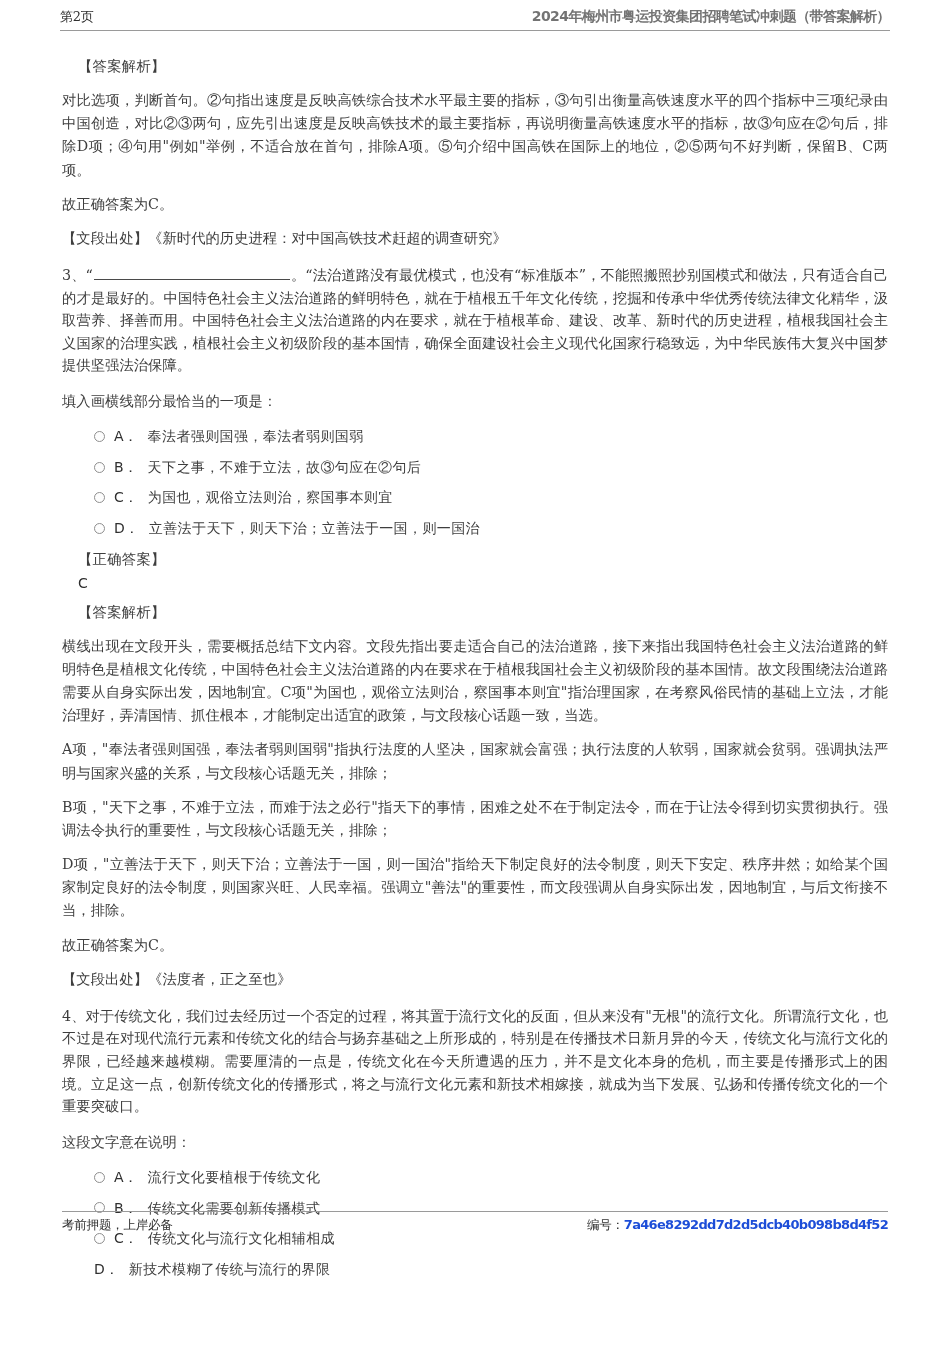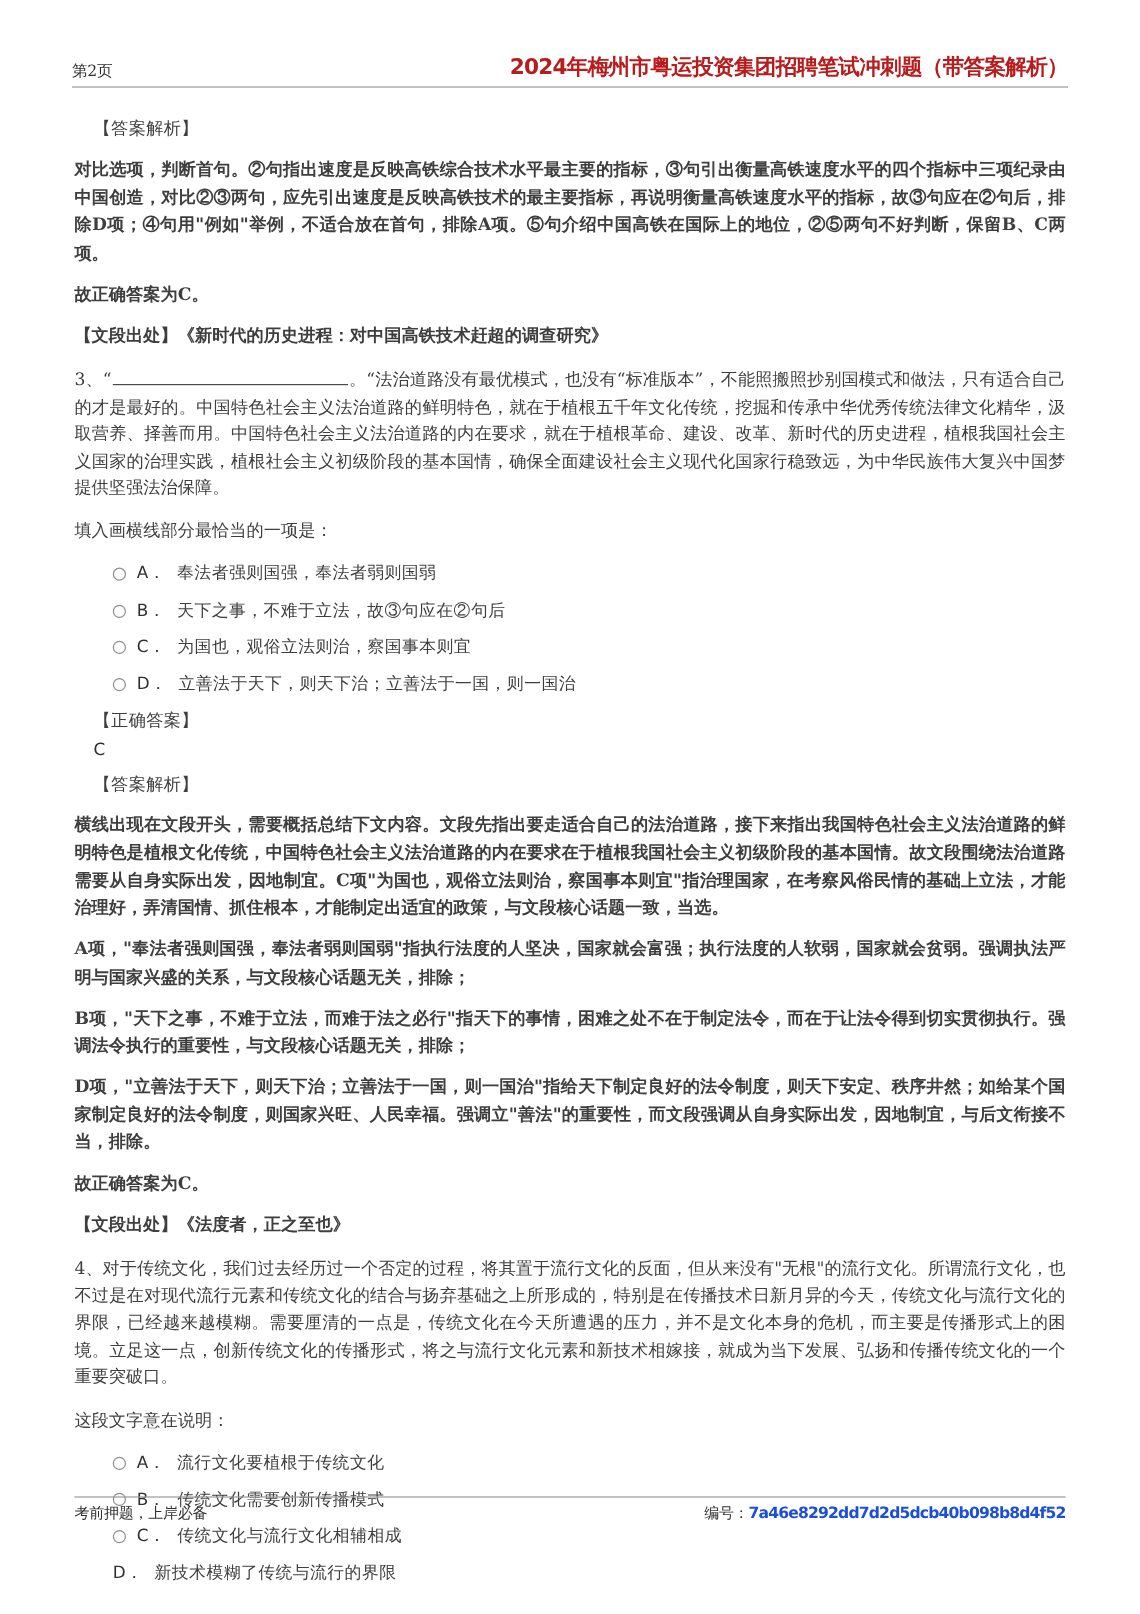--- a/index.html
+++ b/index.html
@@ -15,45 +15,44 @@
     position: relative;
     overflow: hidden;
   }
 
   .page {
     width: 950px;
     height: 1244px;
     position: relative;
     box-sizing: border-box;
     padding: 0 62px;
-    margin-top: 36px;
   }
 
   
   .page-header {
     display: flex;
     justify-content: space-between;
     align-items: flex-end;
     border-bottom: 1px solid #9a9a9a;
     padding: 8px 0 4px 0;
     margin: 0 -2px 0 -2px;
     font-size: 13px;
     color: #303030;
   }
   .header-left {
     font-family: "DejaVu Serif", "Liberation Serif", serif;
     font-size: 13px;
     letter-spacing: -0.2px;
   }
   .header-right {
     font-family: "DejaVu Sans", "Liberation Sans", sans-serif;
-    font-size: 18px;
+    font-size: 14px;
     font-weight: 600;
     letter-spacing: -0.6px;
-    color: #b91c1c;
+    color: #737373;
   }
 
   
   .content {
     padding-top: 18px;
     font-size: 14.3px;
     line-height: 1.62;
     text-align: justify;
     color: #3e3e3e;
   }
@@ -63,21 +62,20 @@
     font-size: 14.3px;
     color: #3e3e3e;
     letter-spacing: 0.3px;
   }
 
   .para {
     margin: 11px 0 0 0;
     text-indent: 0;
     letter-spacing: 0.05px;
     font-family: "DejaVu Serif", "Liberation Serif", serif;
-    font-weight: bold;
   }
 
   .answer-letter {
     margin: 1px 0 0 16px;
     font-family: "DejaVu Sans", "Liberation Sans", sans-serif;
     font-size: 14px;
     color: #2d2d2d;
   }
 
   .question-block { margin-top: 14px; }

